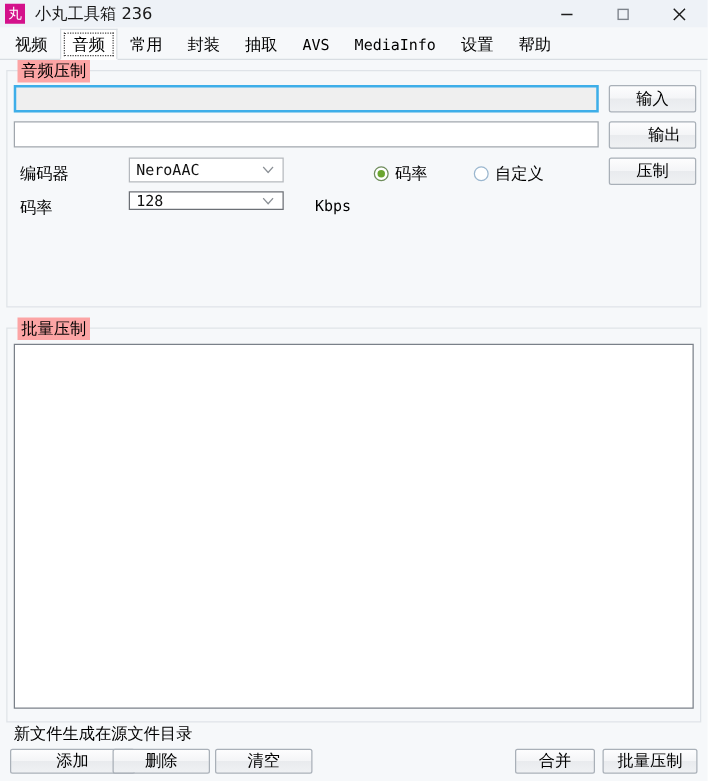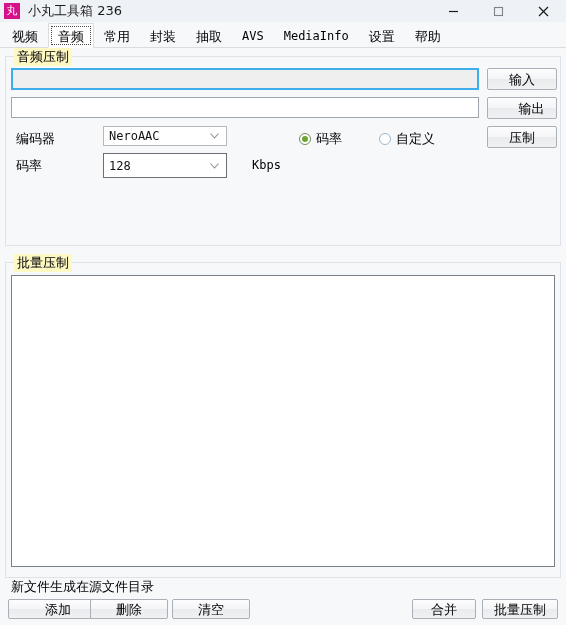--- a/index.html
+++ b/index.html
@@ -108,21 +108,21 @@
   
   .group {
     position: absolute;
     border: 1px solid #dfe3e8;
     box-sizing: border-box;
   }
   .group-title {
     position: absolute;
     top: -9px;
     left: 8px;
-    background: #fef9c3;
+    background: #fca5a5;
     padding: 0 3px;
     font-size: 13px;
     font-family: "DejaVu Sans", sans-serif;
     color: #000;
     white-space: nowrap;
   }
 
   
   .textbox {
     position: absolute;
@@ -283,21 +283,21 @@
 
   <div class="label" style="left:16px; top:130px;">编码器</div>
   <div class="combo" style="left:103px; top:126px; width:124px; height:20px;">
     <span>NeroAAC</span>
     <svg class="chev" viewBox="0 0 9 6">
         <path d="M0.5 0.5 L4.5 5 L8.5 0.5" fill="none" stroke="#8b9096" stroke-width="1.1"></path>
       </svg>
   </div>
 
   <div class="label" style="left:16px; top:157px;">码率</div>
-  <div class="combo strong" style="left:103px; top:153px; width:124px; height:25px;">
+  <div class="combo strong" style="left:103px; top:153px; width:124px; height:15px;">
     <span>128</span>
     <svg class="chev" viewBox="0 0 9 6">
         <path d="M0.5 0.5 L4.5 5 L8.5 0.5" fill="none" stroke="#8b9096" stroke-width="1.1"></path>
       </svg>
   </div>
   <div class="label mono" style="left:252px; top:158px;">Kbps</div>
 
   <div class="radio checked" style="left:299px; top:130px;">
     <span class="dot"></span>
     <span>码率</span>

